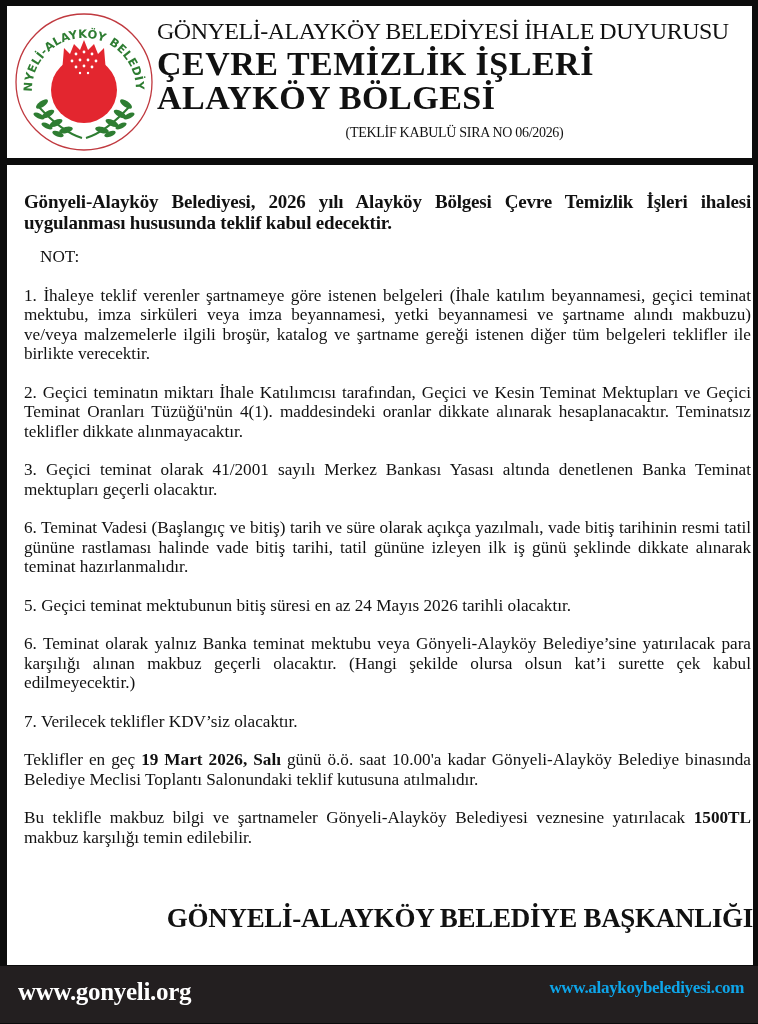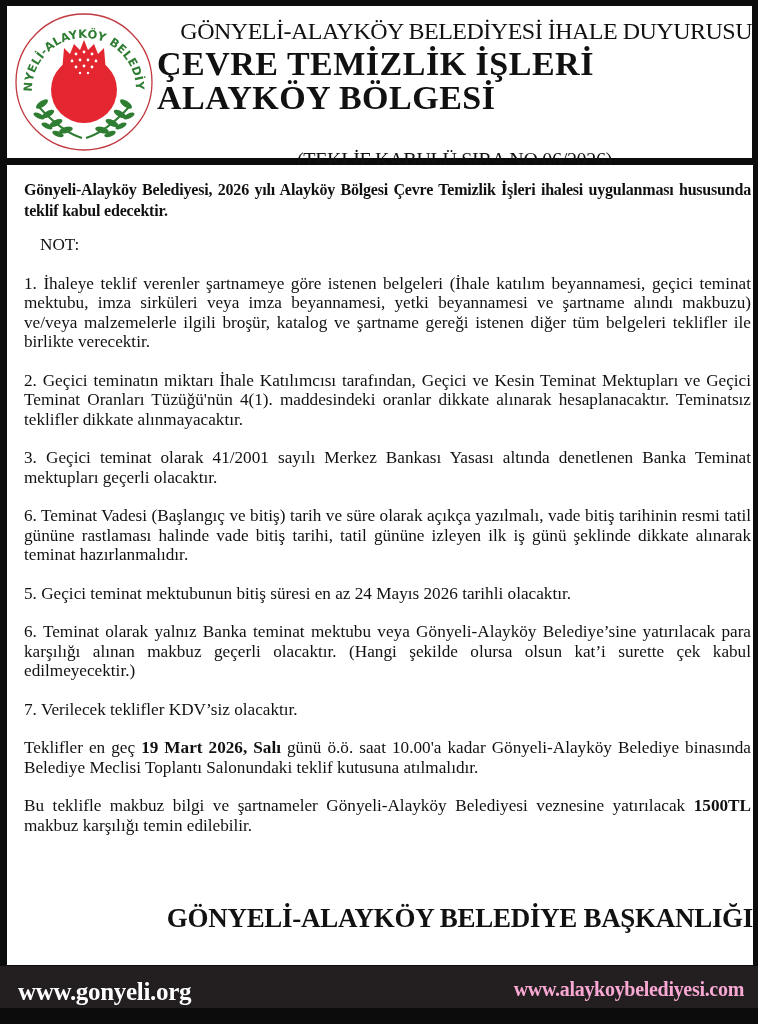--- a/index.html
+++ b/index.html
@@ -12,57 +12,57 @@
   }
   .header {
     position: absolute; left: 7px; top: 6px; width: 745px; height: 152px;
     background: #fff;
   }
   .logo {
     position: absolute; left: 5px; top: 4px; width: 144px; height: 144px;
   }
   .h-line1 {
     position: absolute; left: 150px; right: 0; top: 12px;
-    text-align: right; font-size: 24px; letter-spacing: -0.5px;
+    text-align: left; font-size: 24px; letter-spacing: -0.5px;
   }
   .h-title {
     position: absolute; left: 150px; right: 0; top: 41px;
     text-align: left; font-size: 34px; font-weight: bold; line-height: 34px;
     letter-spacing: 0.5px;
   }
   .h-sub {
     position: absolute; left: 150px; right: 0; top: 119px;
-    text-align: center; font-size: 20px; letter-spacing: -0.3px; margin-top: 24px;
+    text-align: center; font-size: 14px; letter-spacing: -0.3px;
   }
   .body {
     position: absolute; left: 7px; top: 165px; width: 746px; height: 800px;
     background: #fff;
   }
   .content {
     position: absolute; left: 17px; right: 2px; top: 14px;
     font-size: 17.2px; line-height: 19.5px; text-align: justify;
   }
-  .lead { font-weight: bold; font-size: 16px; line-height: 21px; margin: 0 0 14px 0; letter-spacing: -0.2px; }
+  .lead { font-weight: bold; font-size: 19px; line-height: 21px; margin: 12px 0 14px 0; letter-spacing: -0.2px; }
   .p { margin: 16px 0 19px 0; }
   .note-label { margin: 0 0 19px 16px; }
   .signature {
     position: absolute; left: 0; right: 0; top: 738px;
     text-align: right; font-size: 27px; font-weight: bold; letter-spacing: -0.3px;
   }
   .footer {
-    position: absolute; left: 0; top: 966px; width: 758px; height: 42px;
+    position: absolute; left: 0; top: 966px; width: 758px; height: 57px;
     background: #231f20;
   }
   .url-left {
     position: absolute; left: 18px; top: 12px;
     color: #fff; font-size: 25px; font-weight: bold; letter-spacing: -0.3px;
   }
   .url-right {
     position: absolute; right: 14px; top: 12px;
-    color: #f9a8d4; font-size: 20px; font-weight: bold; letter-spacing: -0.3px;
+    color: #0ea5e9; font-size: 17px; font-weight: bold; letter-spacing: -0.3px;
   }
   b { font-weight: bold; }
 </style>
 </head>
 <body>
 
 <div class="header">
   <svg class="logo" viewBox="0 0 144 144">
     <defs>
       <path id="ringpath" d="M 20 80 A 52 52 0 1 1 124 80"></path>

